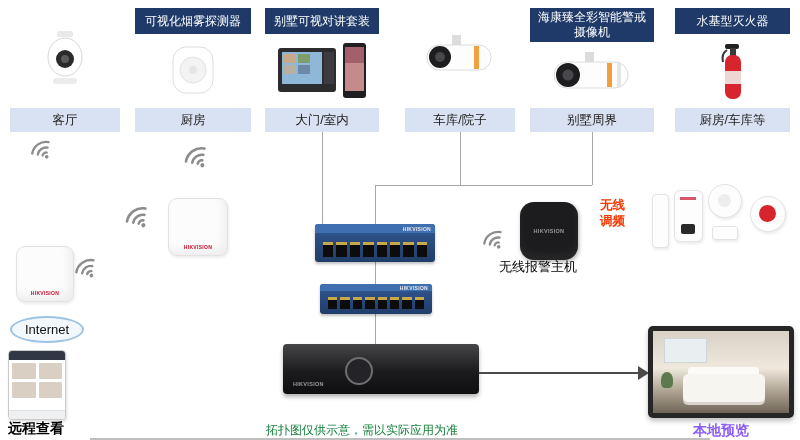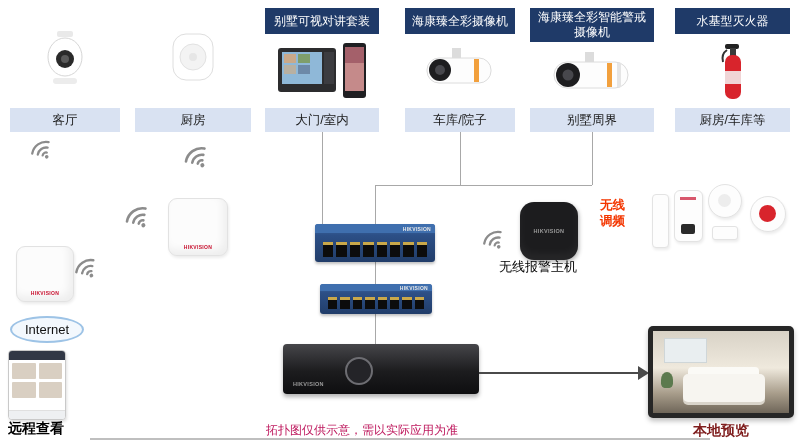--- a/index.html
+++ b/index.html
@@ -68,26 +68,26 @@
   
   .tv{position:absolute;left:648px;top:326px;width:146px;height:92px;background:#262626;border-radius:5px;
       padding:5px;box-sizing:border-box;box-shadow:0 3px 5px rgba(0,0,0,.25);}
   .tv-screen{position:relative;width:100%;height:100%;overflow:hidden;
              background:linear-gradient(#d8d2c6,#efe9dd 45%,#a89d8b 76%,#6f6659);}
   .sofa{position:absolute;left:22%;bottom:14%;width:60%;height:34%;background:#f7f5f0;border-radius:5px;
         box-shadow:0 3px 0 #d9d4ca;}
   .sofa-back{position:absolute;left:26%;bottom:40%;width:52%;height:16%;background:#fbfaf6;border-radius:4px;}
   .plant{position:absolute;left:6%;bottom:30%;width:12px;height:16px;background:#5c7a4e;border-radius:50% 50% 30% 30%;}
   .window{position:absolute;left:8%;top:8%;width:30%;height:28%;background:#e9eef0;border:1px solid #cfd6d8;}
-  .local-label{position:absolute;left:648px;top:422px;width:146px;text-align:center;font-size:14px;font-weight:700;color:#7f1d1d;}
+  .local-label{position:absolute;left:648px;top:422px;width:146px;text-align:center;font-size:14px;font-weight:700;color:#8b5cf6;}
   
   .arrow-line{position:absolute;left:479px;top:372px;width:160px;height:2px;background:#4a4a4a;}
   .arrow-head{position:absolute;left:638px;top:366px;width:0;height:0;
               border-top:7px solid transparent;border-bottom:7px solid transparent;border-left:11px solid #4a4a4a;}
-  .disclaimer{position:absolute;left:266px;top:422px;font-size:12px;color:#be185d;}
+  .disclaimer{position:absolute;left:266px;top:422px;font-size:12px;color:#15803d;}
   .bottom-rule{position:absolute;left:90px;top:438px;width:620px;height:2px;background:#bfbfbf;}
 </style>
 </head>
 <body>
 
 <div id="canvas">
 
   <div class="card c1">
     <div class="card-img">
       <svg width="54" height="58" viewBox="0 0 54 58">
@@ -95,20 +95,21 @@
         <ellipse cx="27" cy="28" rx="17" ry="19" fill="#fff" stroke="#d6d6d6"></ellipse>
         <circle cx="27" cy="30" r="9" fill="#2a2a2a"></circle>
         <circle cx="27" cy="30" r="4" fill="#5a5a5a"></circle>
         <rect x="15" y="49" width="24" height="6" rx="3" fill="#ececec"></rect>
       </svg>
     </div>
     <div class="card-label">客厅</div>
   </div>
 
   <div class="card c2">
+    <div class="card-header">可视化烟雾探测器</div>
     <div class="card-img">
       <svg width="52" height="56" viewBox="0 0 52 56">
         <rect x="6" y="4" width="40" height="46" rx="13" fill="#fff" stroke="#dedede"></rect>
         <circle cx="26" cy="27" r="13" fill="#f3f3f3" stroke="#e2e2e2"></circle>
         <circle cx="26" cy="27" r="4" fill="#e6e6e6"></circle>
       </svg>
     </div>
     <div class="card-label">厨房</div>
   </div>
 
@@ -125,21 +126,20 @@
         <rect x="47" y="10" width="10" height="32" fill="#3c3c40"></rect>
         <rect x="66" y="1" width="23" height="55" rx="3" fill="#1f1f22"></rect>
         <rect x="68" y="5" width="19" height="44" fill="#c58a8a"></rect>
         <rect x="68" y="5" width="19" height="16" fill="#a4606a"></rect>
       </svg>
     </div>
     <div class="card-label">大门/室内</div>
   </div>
 
   <div class="card c4">
-    <div class="card-header">海康臻全彩摄像机</div>
     <div class="card-img">
       <svg width="76" height="50" viewBox="0 0 76 50">
         <rect x="30" y="2" width="9" height="10" fill="#dcdcdc"></rect>
         <rect x="5" y="12" width="64" height="25" rx="12" fill="#fdfdfd" stroke="#dcdcdc"></rect>
         <circle cx="18" cy="24" r="11" fill="#1d1d1f"></circle>
         <circle cx="18" cy="24" r="5" fill="#47474c"></circle>
         <rect x="52" y="13" width="5" height="23" fill="#f2a03d"></rect>
       </svg>
     </div>
     <div class="card-label">车库/院子</div>

